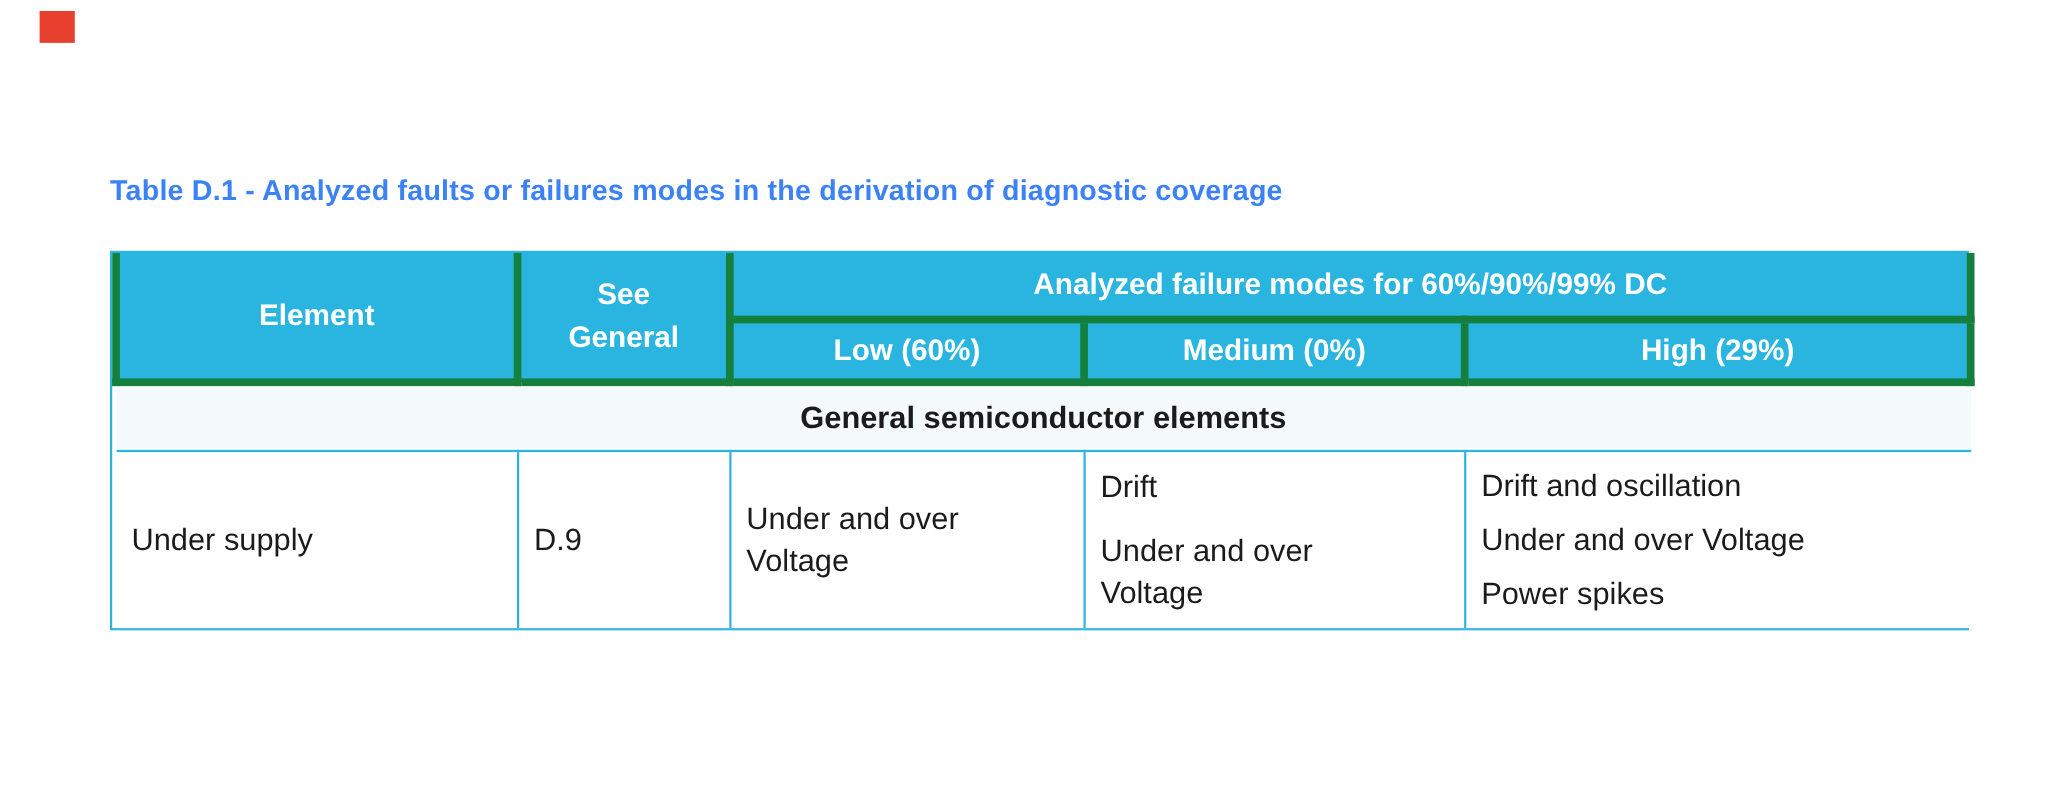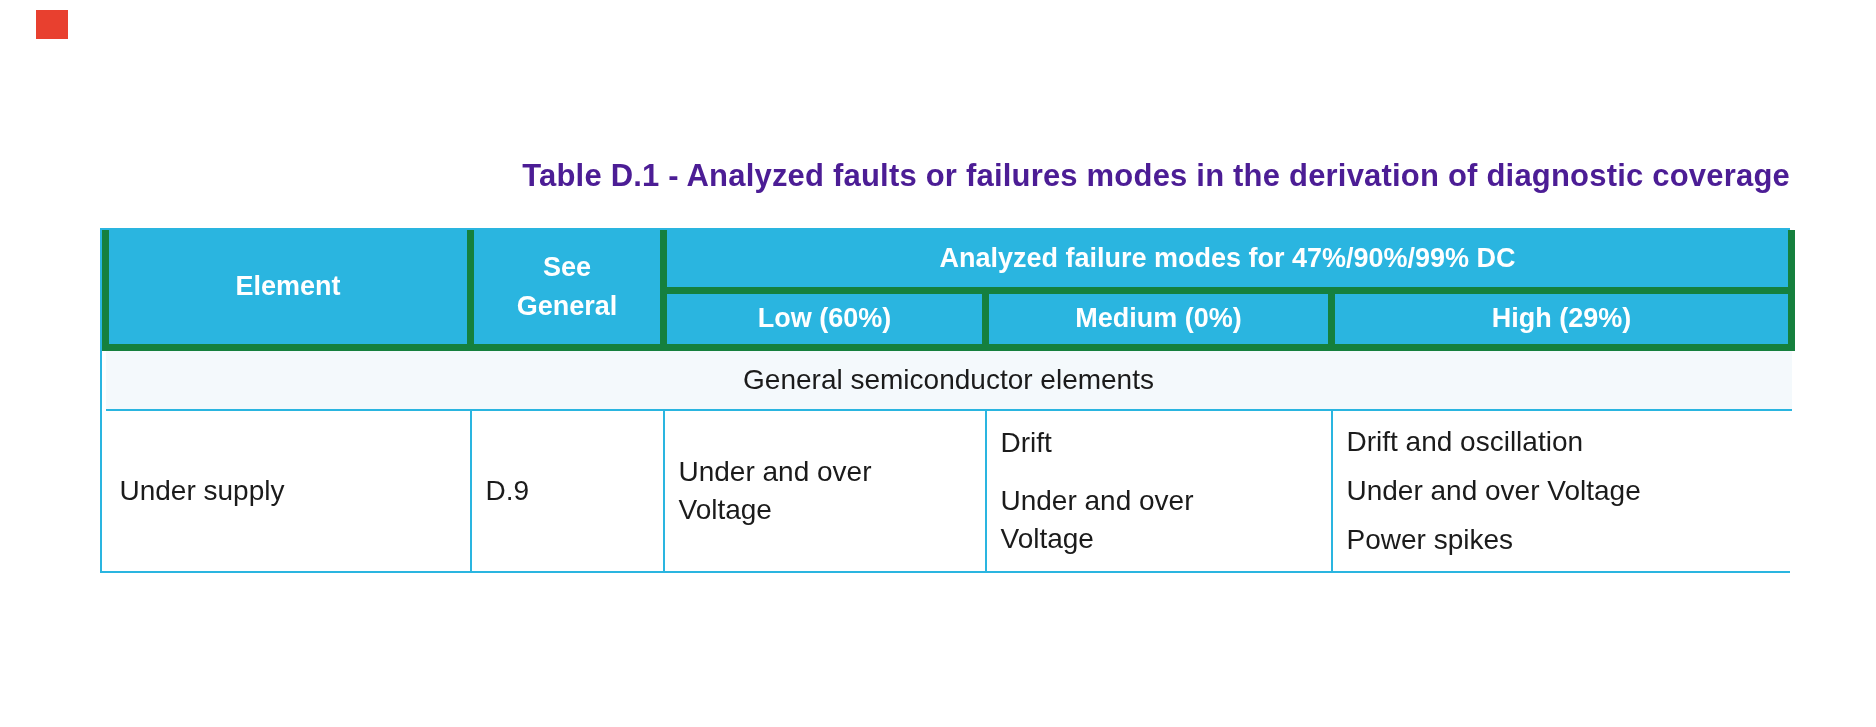--- a/index.html
+++ b/index.html
@@ -22,24 +22,24 @@
     top: 10px;
     width: 32px;
     height: 29px;
     background: #e8402f;
   }
   .doc-title {
     position: absolute;
     left: 100px;
     top: 158px;
     width: 1690px;
-    text-align: right;
-    font-size: 31px;
+    text-align: left;
+    font-size: 26px;
     font-weight: bold;
-    color: #4c1d95;
+    color: #3b82f6;
     letter-spacing: 0.2px;
   }
   .table-wrap {
     position: absolute;
     left: 100px;
     top: 228px;
     width: 1690px;
     height: 345px;
     border: 2px solid #2ab5e0;
     box-sizing: border-box;
@@ -64,21 +64,21 @@
   tr.header-row-1 th { border-top: none; }
   th.col-first { border-left: none; }
   th.col-last  { border-right: none; }
   .see-tables-text {
     max-width: 110px;
     margin: 0 auto;
     line-height: 1.45;
   }
   td.section-cell {
     background: #f4f9fc;
-    font-weight: normal;
+    font-weight: bold;
     font-size: 28px;
     text-align: center;
     vertical-align: middle;
     border: 2px solid #2ab5e0;
     border-left: none;
     border-right: none;
     padding: 0;
   }
   tr.data-row td {
     background: #ffffff;
@@ -115,21 +115,21 @@
         <col style="width:322px">
         <col style="width:346px">
         <col style="width:460px">
       </colgroup>
       <tbody>
           <tr class="header-row-1" style="height:60px">
         <th rowspan="2" class="col-first">Element</th>
         <th rowspan="2">
           <div class="see-tables-text">See General</div>
         </th>
-        <th colspan="3" class="col-last">Analyzed failure modes for 47%/90%/99% DC</th>
+        <th colspan="3" class="col-last">Analyzed failure modes for 60%/90%/99% DC</th>
       </tr>
       <tr class="header-row-2" style="height:57px">
         <th>Low (60%)</th>
         <th>Medium (0%)</th>
         <th class="col-last">High (29%)</th>
       </tr>
       <tr style="height:63px">
         <td colspan="5" class="section-cell">General semiconductor elements</td>
       </tr>
       <tr class="data-row">

